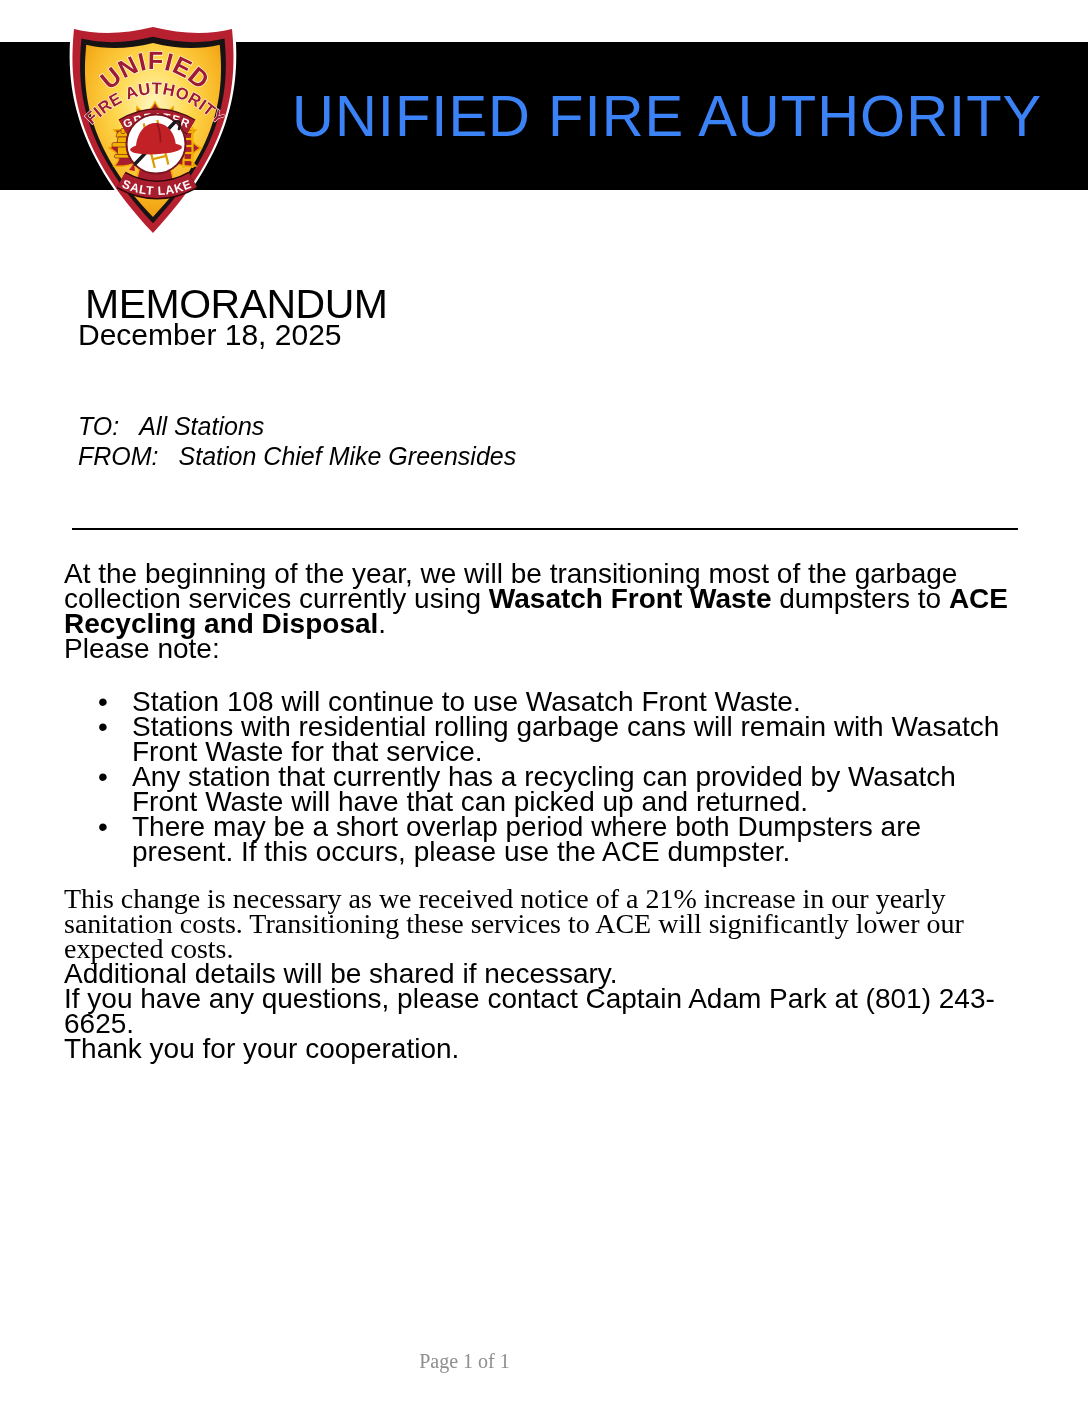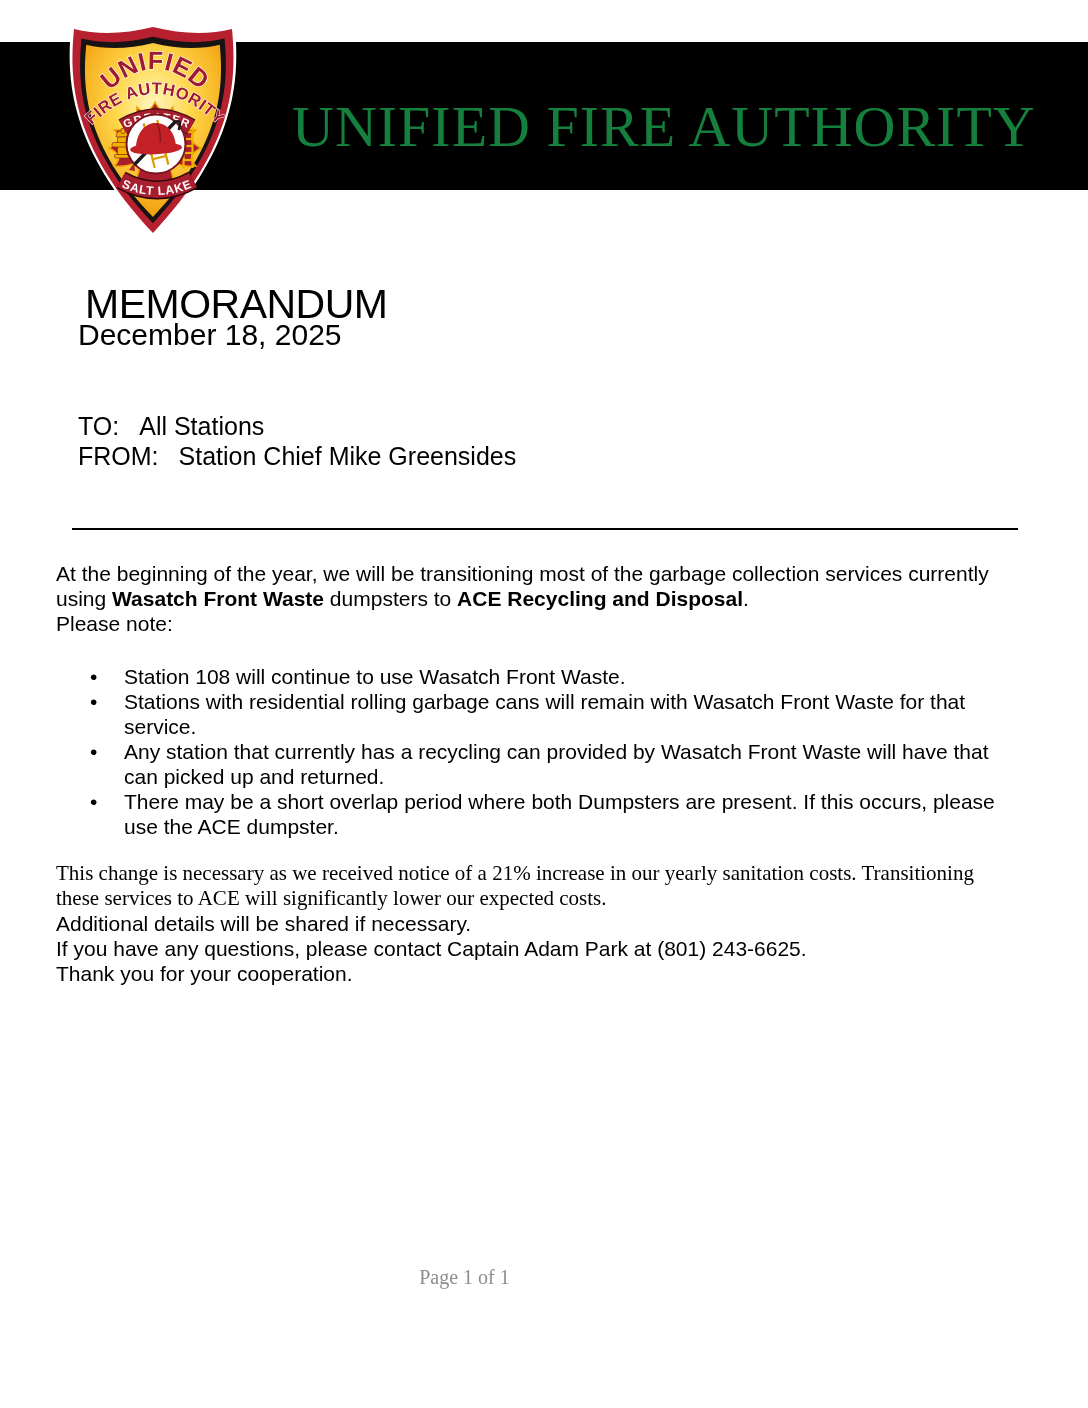--- a/index.html
+++ b/index.html
@@ -12,76 +12,75 @@
     overflow: hidden;
   }
 
   
   .band {
     position: absolute; left: 0; top: 42px;
     width: 1088px; height: 148px;
     background: #000000;
   }
   .org-title {
-    position: absolute; left: 292px; top: 98px;
+    position: absolute; left: 292px; top: 87px;
     font-size: 58px; line-height: 1; letter-spacing: 1px;
     font-weight: 400;
-    color: #15803d;
+    color: #3b82f6;
     white-space: nowrap;
-    font-family: Liberation Serif, serif;
   }
   .badge {
     position: absolute; left: 64px; top: 22px;
     width: 178px; height: 220px;
   }
 
   
   .memo-title {
     position: absolute; left: 85px; top: 257px;
     font-size: 41px; font-weight: 400; line-height: 1;
     letter-spacing: -0.5px;
   }
   .memo-id {
     position: absolute; left: 78px; top: 318px;
     font-size: 30px; line-height: 33px;
   }
   .memo-meta {
     position: absolute; left: 78px; top: 412px;
-    font-size: 25px; line-height: 29.5px;
+    font-size: 25px; line-height: 29.5px; font-style: italic;
   }
   .meta-row .meta-value { margin-left: 20px; }
 
   .rule {
     position: absolute; left: 72px; top: 528px;
     width: 946px; height: 2px; background: #000000;
   }
 
   
   .doc-body {
-    position: absolute; left: 56px; top: 561px;
+    position: absolute; left: 64px; top: 561px;
     width: 958px;
-    font-size: 21px; line-height: 25px;
+    font-size: 28px; line-height: 25px;
   }
   .doc-body p { margin: 0; }
   .doc-body > * + * { margin-top: 24px; }
   .doc-body ul { margin: 28px 0 0 0; padding: 0; }
   .doc-body li {
     list-style: none; position: relative;
     padding-left: 68px;
   }
   .doc-body li::before {
     content: "\2022";
     position: absolute; left: 34px; top: 0;
   }
   .doc-body strong { font-weight: 700; }
   .para-after-list { margin-top: 22px !important; font-family: Liberation Serif, serif; }
 
   
   .page-footer {
-    position: absolute; left: 0; top: 1266px;
+    position: absolute; left: 0; top: 1350px;
     width: 929px; text-align: center;
     font-family: "Liberation Serif", "DejaVu Serif", serif;
     font-size: 20px; color: #8e8e8e;
   }
 </style>
 </head>
 <body>
 
 <div class="band"></div>
 

